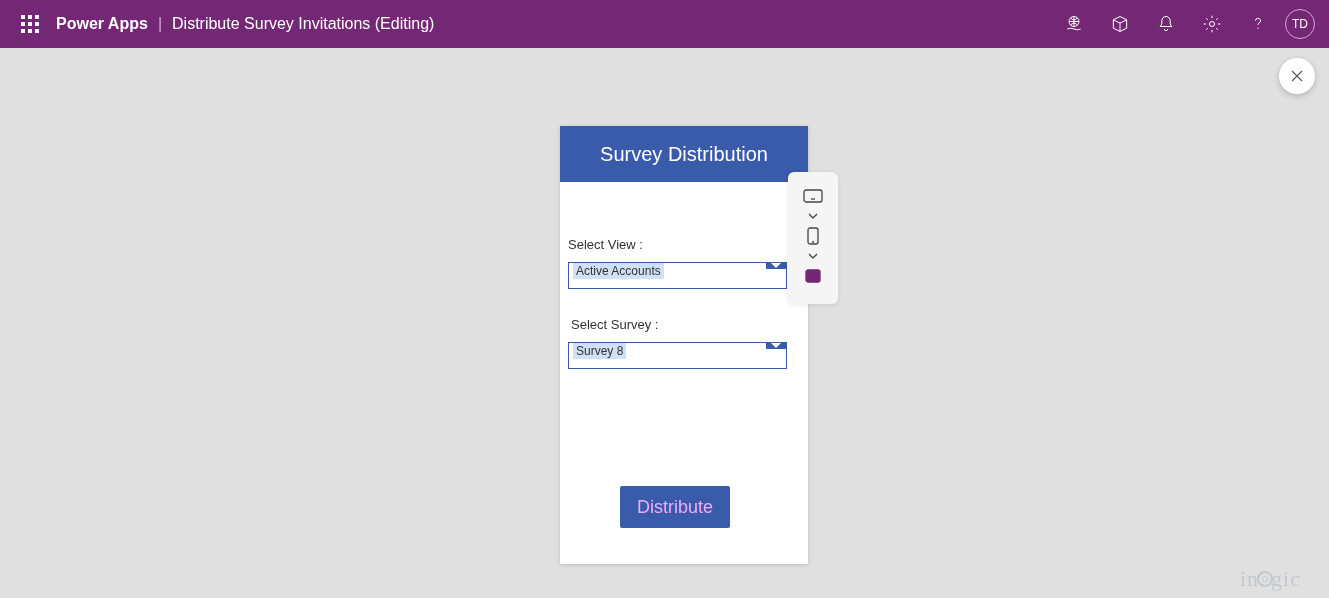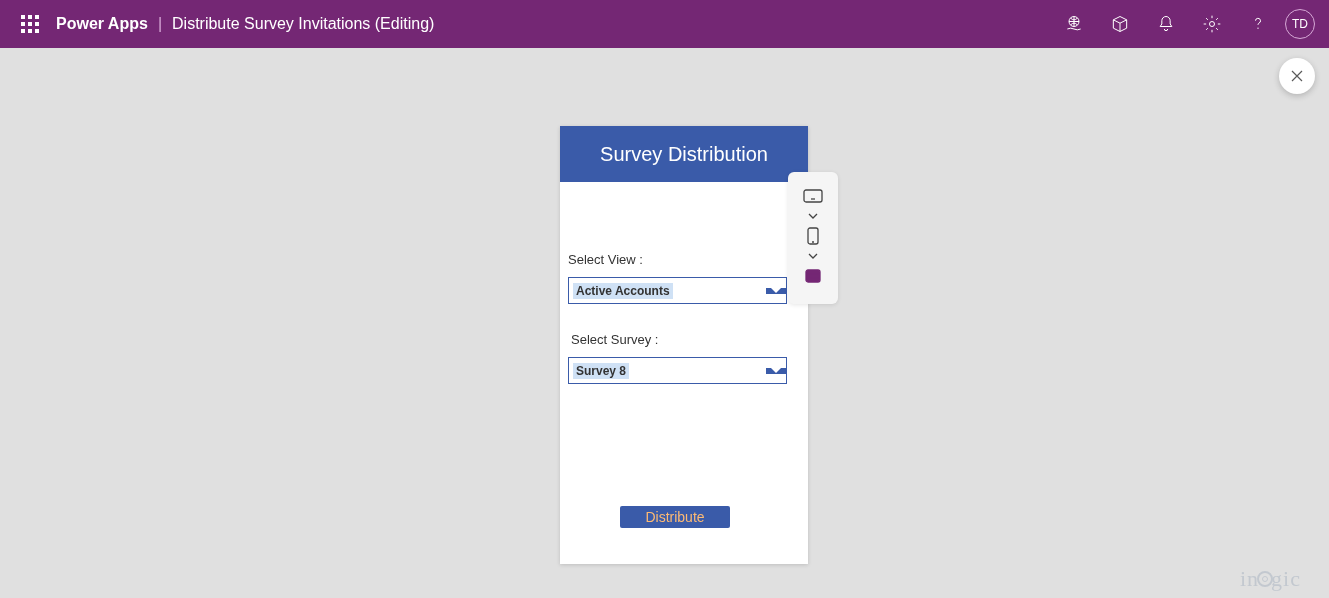--- a/index.html
+++ b/index.html
@@ -123,43 +123,42 @@
       background: #3a5ba9;
       height: 56px;
       display: flex;
       align-items: center;
       justify-content: center;
       color: #fff;
       font-size: 20px;
       font-weight: 400;
     }
     .app-body {
-      padding: 26px 8px 0 8px;
+      padding: 11px 8px 0 8px;
     }
     .form-label {
       font-size: 13px;
       color: #333;
       margin-top: 44px;
       margin-bottom: 10px;
     }
     .form-label.first {
       margin-top: 44px;
     }
     .form-label.second {
       margin-top: 28px;
       margin-left: 3px;
     }
     .dropdown {
       height: 27px;
       border: 1px solid #3a5ba9;
       display: flex;
-      align-items: center;
+      align-items: flex-start;
       cursor: pointer;
       width: 219px;
-      font-weight: bold;
     }
     .dropdown.second-dd {
       border-color: #3a5ba9;
     }
     .dropdown-value {
       flex: 1;
       padding: 0 4px;
       display: flex;
       align-items: center;
     }
@@ -177,25 +176,25 @@
       justify-content: center;
     }
     .dropdown-arrow svg {
       fill: #fff;
     }
     .distribute-btn {
       position: absolute;
       left: 60px;
       bottom: 36px;
       width: 110px;
-      height: 22px;
+      height: 42px;
       background: #3a5ba9;
-      color: #fdba74;
+      color: #f0abfc;
       border: none;
-      font-size: 14px;
+      font-size: 18px;
       cursor: pointer;
       border-radius: 2px;
     }
     .side-panel {
       position: absolute;
       left: 788px;
       top: 172px;
       width: 50px;
       height: 132px;
       background: #f5f5f5;

